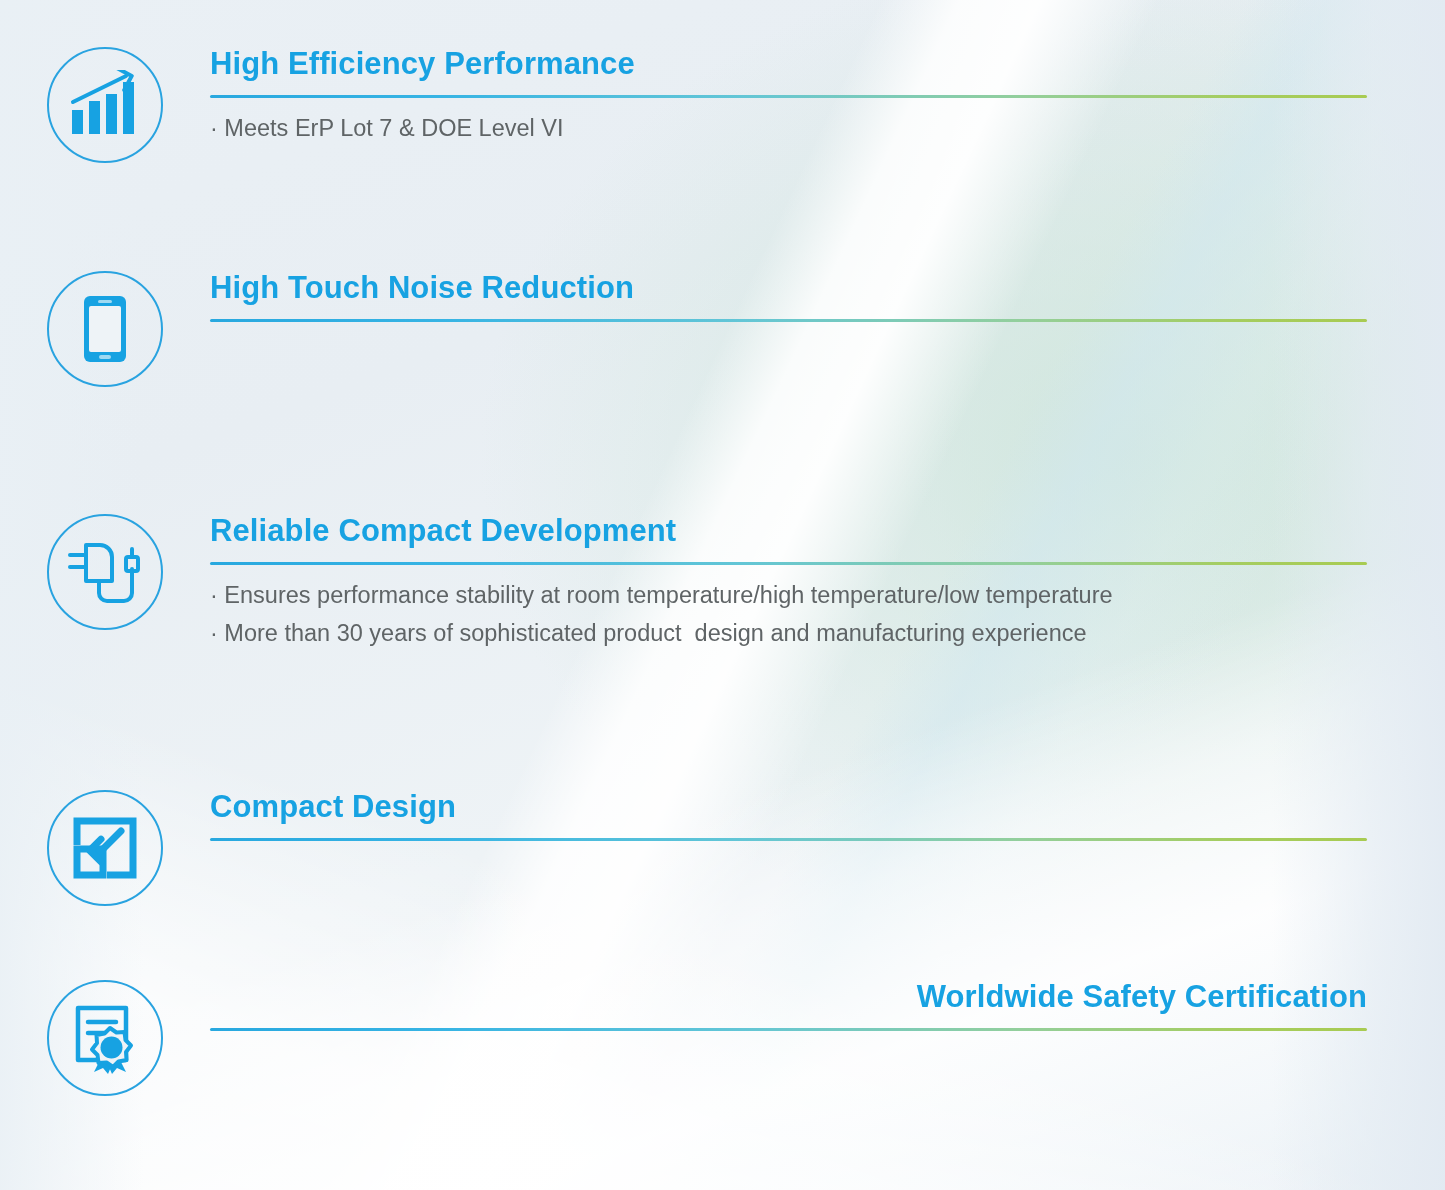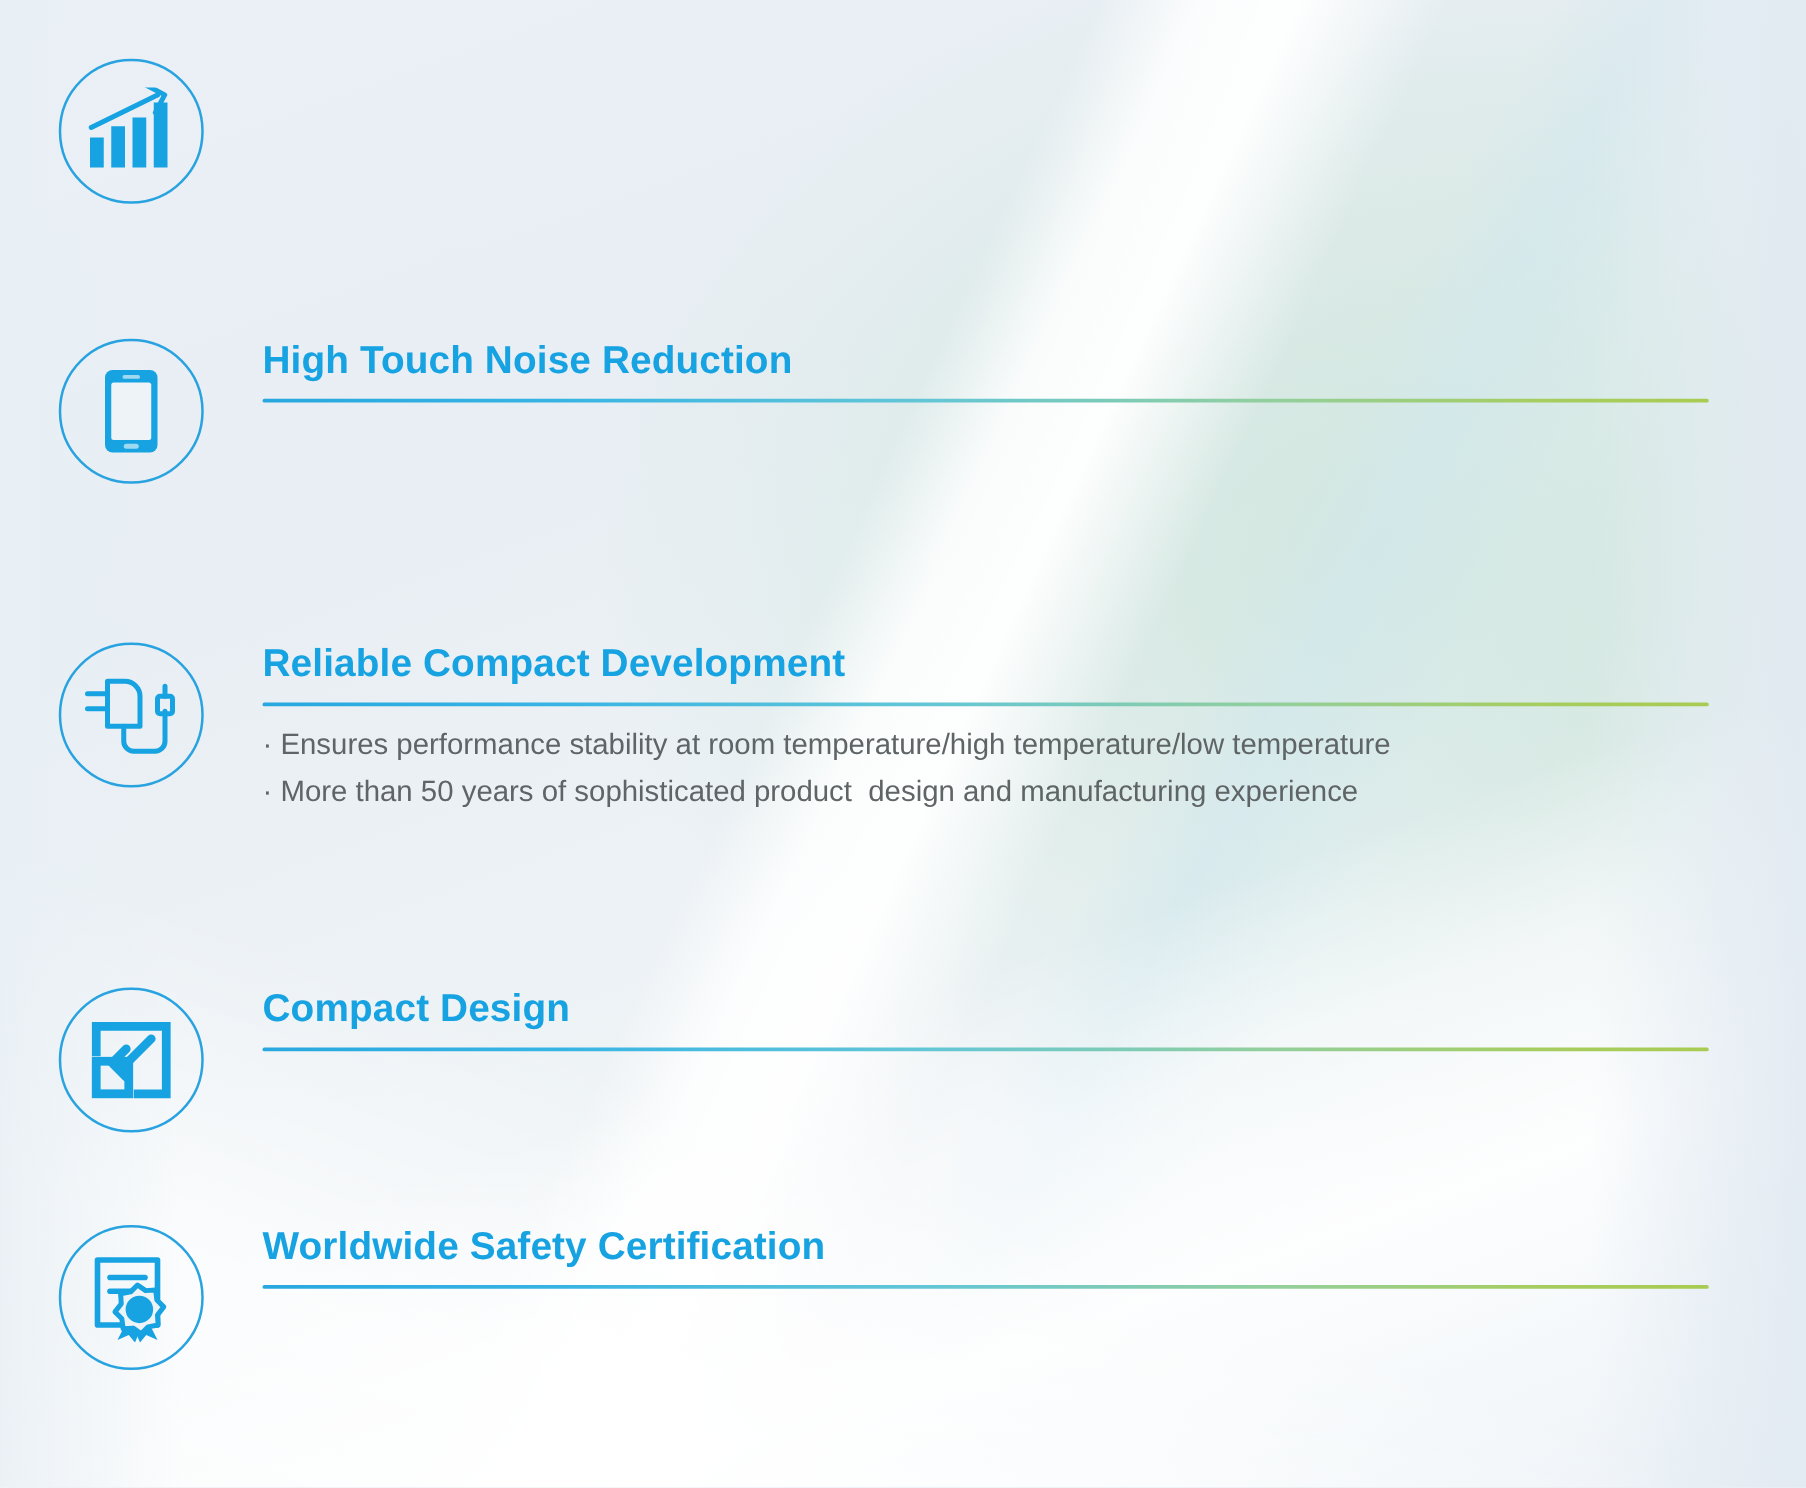--- a/index.html
+++ b/index.html
@@ -150,21 +150,21 @@
     padding-left: 16px;
     text-indent: -16px;
     white-space: pre-wrap;
   }
 
   
   .row-0 { top: 47px; }
   .row-1 { top: 271px; }
   .row-2 { top: 514px; }
   .row-3 { top: 747px; margin-top: 43px; }
-  .row-4 { top: 980px; }
+  .row-4 { top: 980px; text-align: right; }
 </style>
 </head>
 <body>
 
 <div id="page">
 
   <div class="bg-layer bg-base"></div>
   <div class="bg-layer bg-green-wash"></div>
   <div class="bg-layer bg-diag-1"></div>
   <div class="bg-layer bg-diag-2"></div>
@@ -181,20 +181,27 @@
           <svg width="74" height="70" viewBox="0 0 74 70" fill="none">
             <rect x="4" y="40" width="11" height="24" fill="#17a2e2"></rect>
             <rect x="21" y="31" width="11" height="33" fill="#17a2e2"></rect>
             <rect x="38" y="24" width="11" height="40" fill="#17a2e2"></rect>
             <rect x="55" y="12" width="11" height="52" fill="#17a2e2"></rect>
             <path d="M5 32 L58 6" stroke="#17a2e2" stroke-width="4" stroke-linecap="round"></path>
             <path d="M45 3 L62 3 L62 19" stroke="#17a2e2" stroke-width="4" stroke-linecap="round" stroke-linejoin="round" fill="none" transform="rotate(28 57 8)"></path>
           </svg>
         </div>
       </div>
+      <div class="text-cell">
+        <h2 class="feature-title">High Efficiency Performance</h2>
+        <div class="feature-rule"></div>
+        <div class="feature-desc">
+          <span class="bullet-line">· Meets ErP Lot 7 &amp; DOE Level VI</span>
+        </div>
+      </div>
     </div>
 
     <div class="feature-row row-1">
       <div class="icon-cell">
         <div class="icon-circle">
           <svg width="46" height="70" viewBox="0 0 46 70" fill="none">
             <rect x="2" y="2" width="42" height="66" rx="6" fill="#17a2e2"></rect>
             <rect x="7" y="12" width="32" height="46" rx="2" fill="#eef3f7"></rect>
             <rect x="16" y="6" width="14" height="3" rx="1.5" fill="#9ed9f2"></rect>
             <rect x="17" y="61" width="12" height="4" rx="2" fill="#9ed9f2"></rect>
@@ -219,21 +226,21 @@
             <rect x="60" y="20" width="12" height="14" rx="2" fill="none"></rect>
             <path d="M66 12 V20"></path>
           </svg>
         </div>
       </div>
       <div class="text-cell">
         <h2 class="feature-title">Reliable Compact Development</h2>
         <div class="feature-rule"></div>
         <div class="feature-desc">
           <span class="bullet-line">· Ensures performance stability at room temperature/high temperature/low temperature</span>
-          <span class="bullet-line">· More than 50 years of sophisticated product  design and manufacturing experience</span>
+          <span class="bullet-line">· More than 30 years of sophisticated product  design and manufacturing experience</span>
         </div>
       </div>
     </div>
 
     <div class="feature-row row-3">
       <div class="icon-cell">
         <div class="icon-circle">
           <svg width="68" height="66" viewBox="0 0 68 66" fill="none">
             <path d="M6 6 H62 V60 H6 Z" stroke="#17a2e2" stroke-width="7" fill="none"></path>
             <rect x="2" y="30" width="34" height="34" fill="#eef3f7"></rect>

